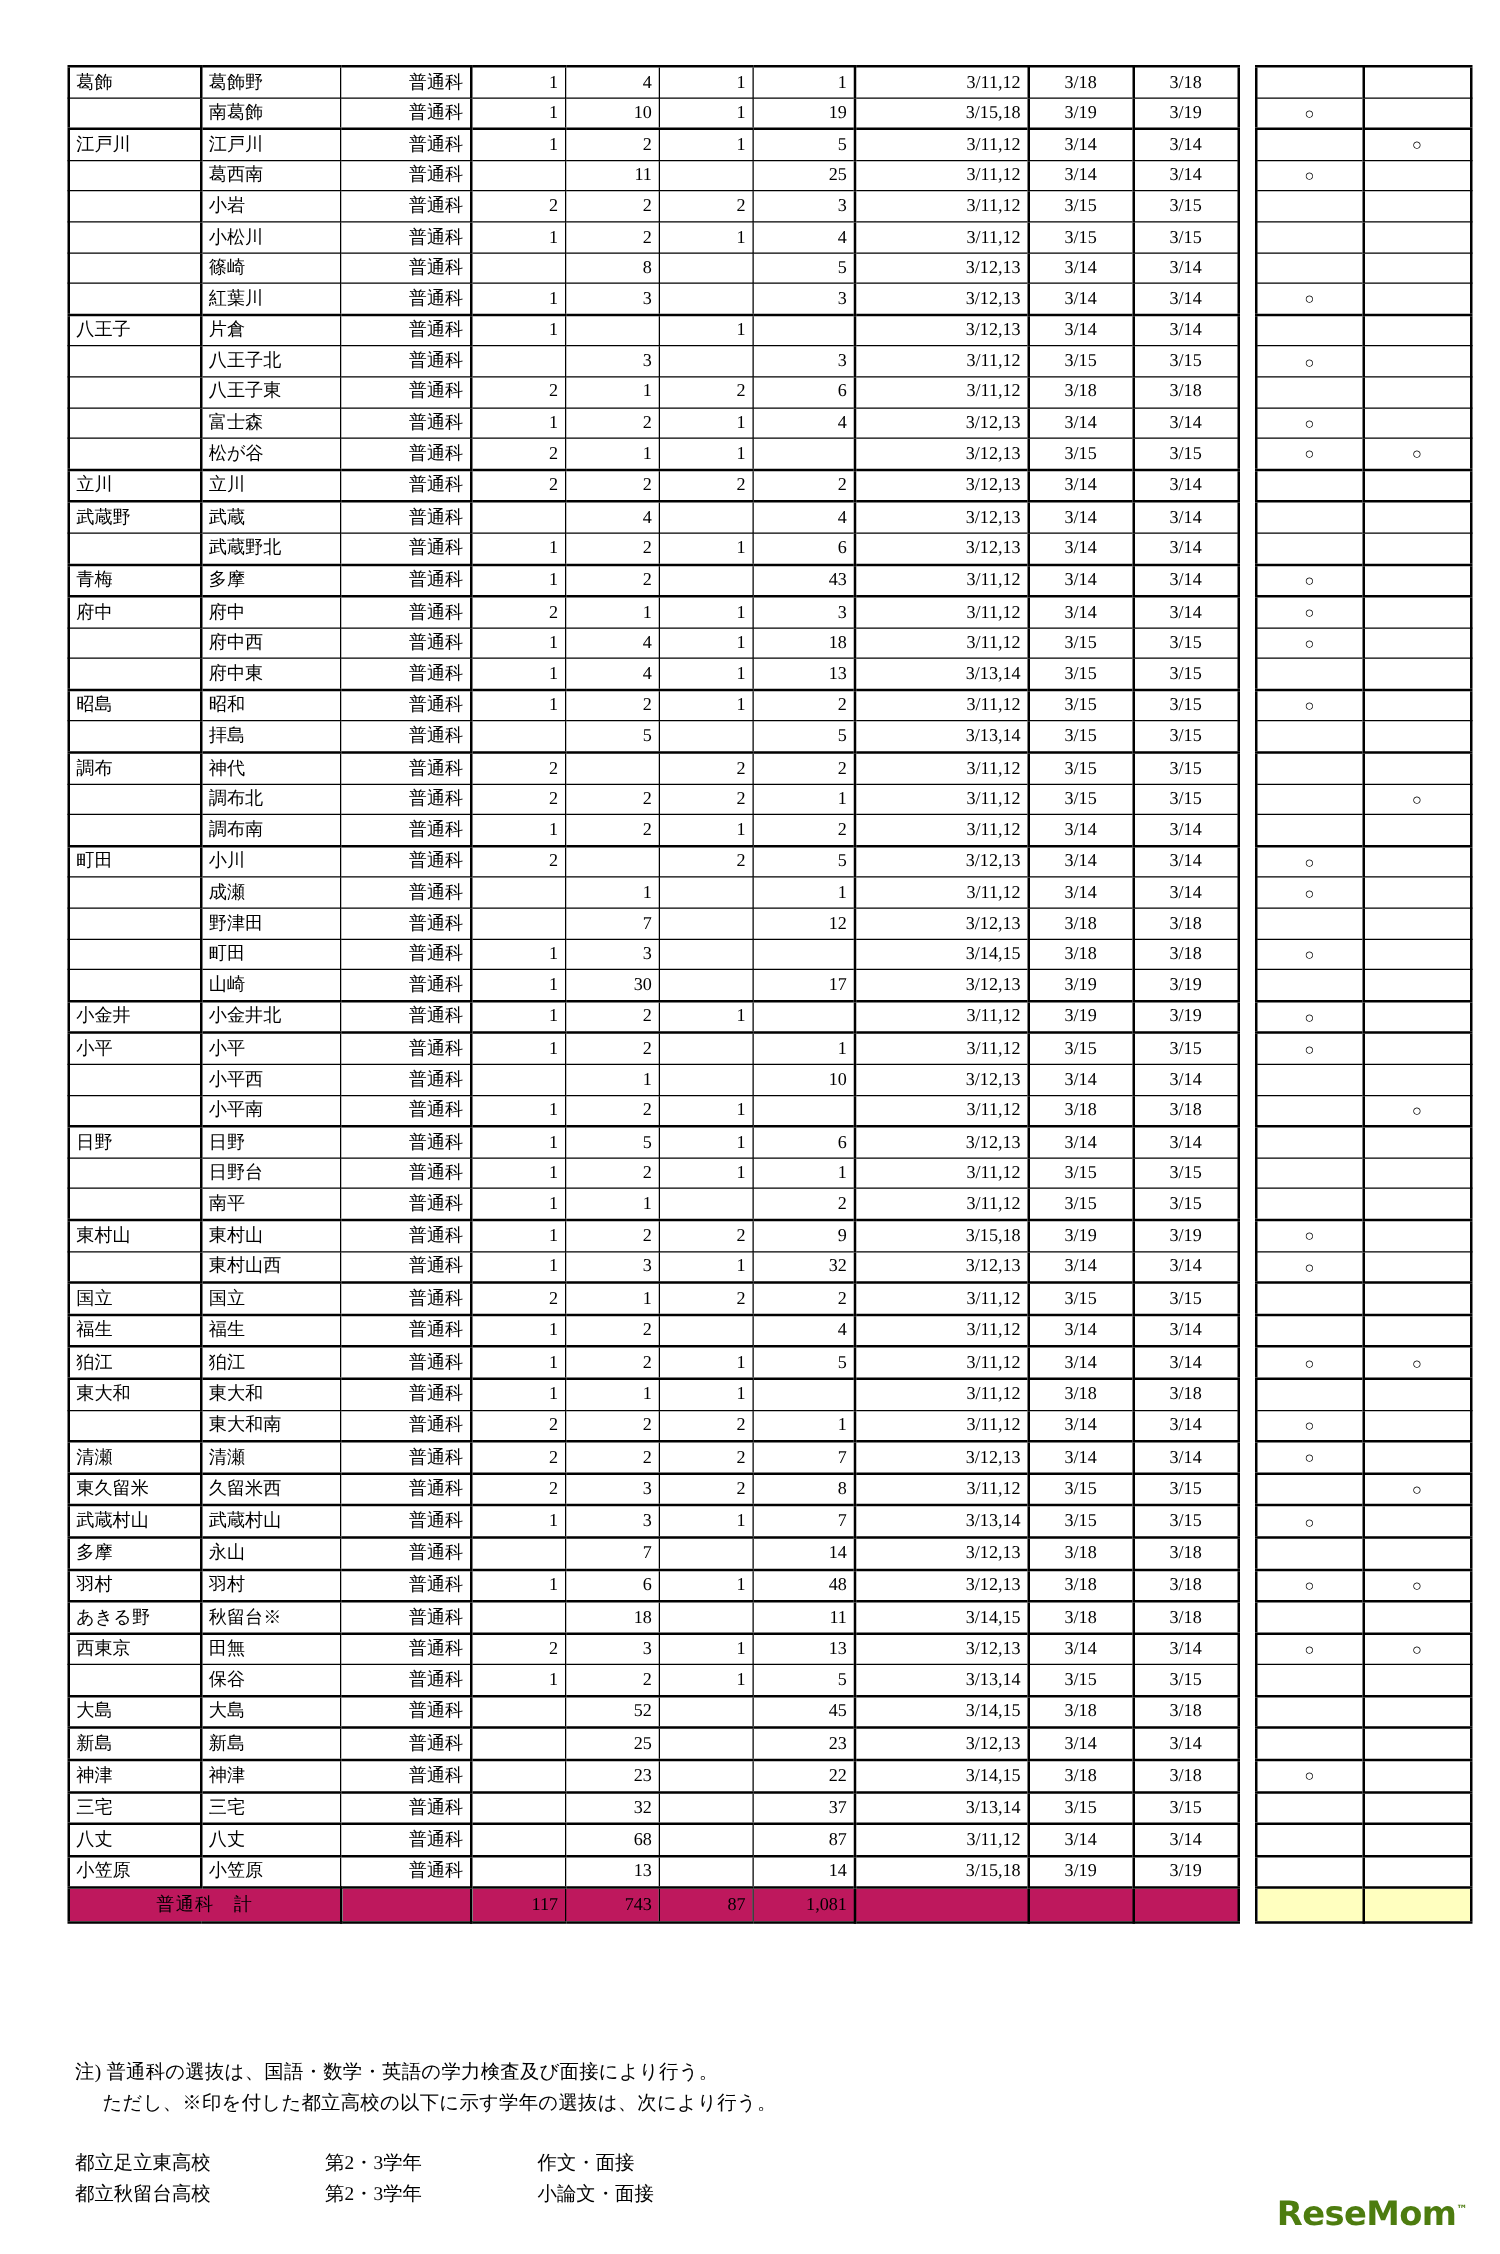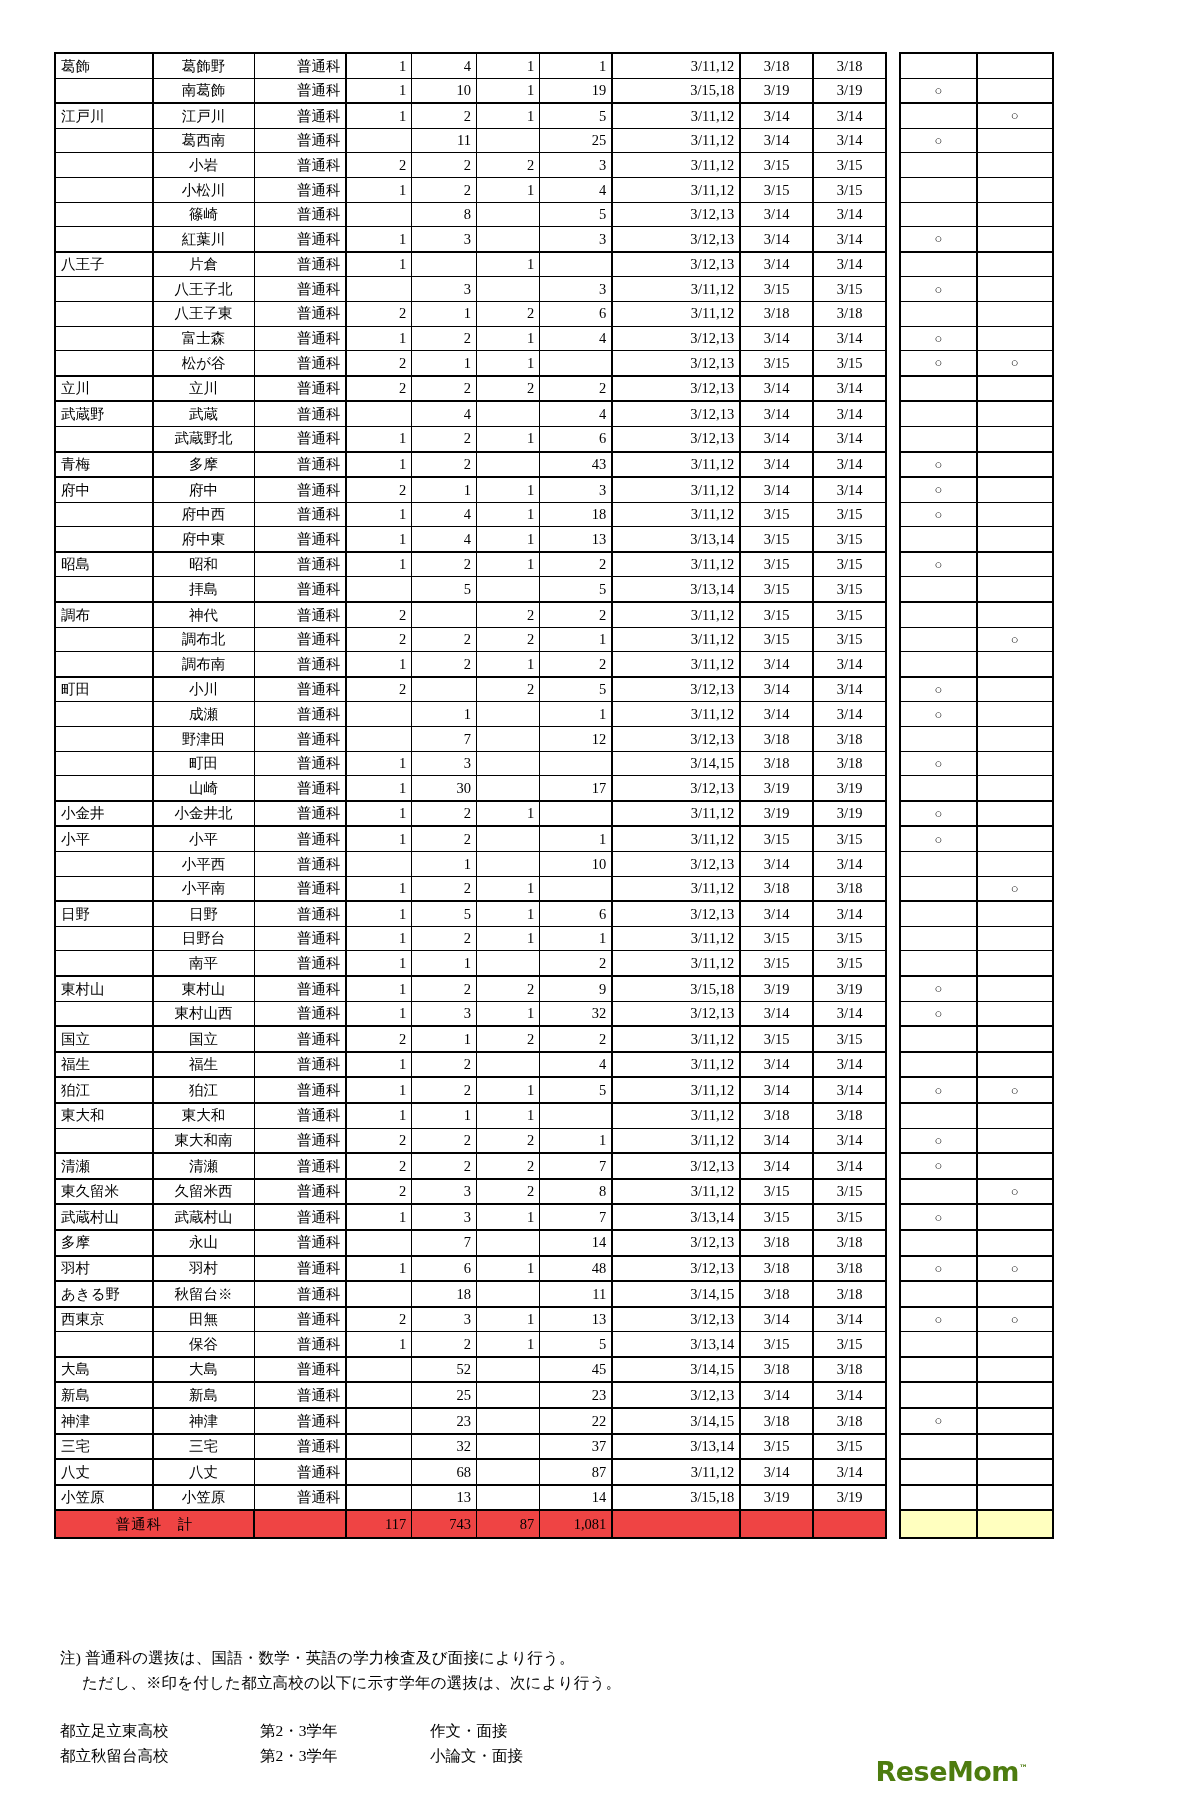--- a/index.html
+++ b/index.html
@@ -12,21 +12,21 @@
     width: 1200px;
     height: 1803px;
     font-family: "Liberation Serif", "DejaVu Serif", serif;
     color: #000000;
     position: relative;
     overflow: hidden;
   }
 
   #page {
     position: relative;
-    width: 1054px;
+    width: 1200px;
     height: 1803px;
     box-sizing: border-box;
     padding: 0;
   }
 
   
   .table-wrap {
     position: absolute;
     left: 54px;
     top: 52px;
@@ -55,21 +55,21 @@
     border: 1px solid #000;
     height: 23.6px;
     padding: 0 5px;
     vertical-align: middle;
     white-space: nowrap;
     overflow: hidden;
   }
 
   
   .c-city   { width: 94px;  text-align: left; }
-  .c-school { width: 100px; text-align: center; }
+  .c-school { width: 100px; text-align: left; }
   .c-course { width: 92px;  text-align: right; }
   .c-g1     { width: 64px;  text-align: right; }
   .c-g2     { width: 64px;  text-align: right; }
   .c-g3     { width: 64px;  text-align: right; }
   .c-g4     { width: 70px;  text-align: right; }
   .c-d1     { width: 90px;  text-align: right; padding-left: 42px; }
   .c-d2     { width: 72px;  text-align: center; }
   .c-d3     { width: 72px;  text-align: center; }
   .c-m1     { width: 74px;  text-align: center; }
   .c-m2     { width: 74px;  text-align: center; }
@@ -83,21 +83,21 @@
   td.c-g4     { border-right: 2.2px solid #000; }
   td.c-d1     { border-right: 2.2px solid #000; }
   td.c-d2     { border-right: 2.2px solid #000; }
   td.c-m1     { border-right: 2.2px solid #000; }
 
   
   td.city-cont { border-top: none; }
 
   
   tr.total-row td {
-    background: #ef4444;
+    background: #be185d;
     border-top: 2.2px solid #000;
     border-bottom: 2.2px solid #000;
     height: 26px;
   }
   td.total-label {
     text-align: center;
     letter-spacing: 1px;
   }
   tr.total-row td.c-m1,
   tr.total-row td.c-m2 { background: #ffffbf; }

